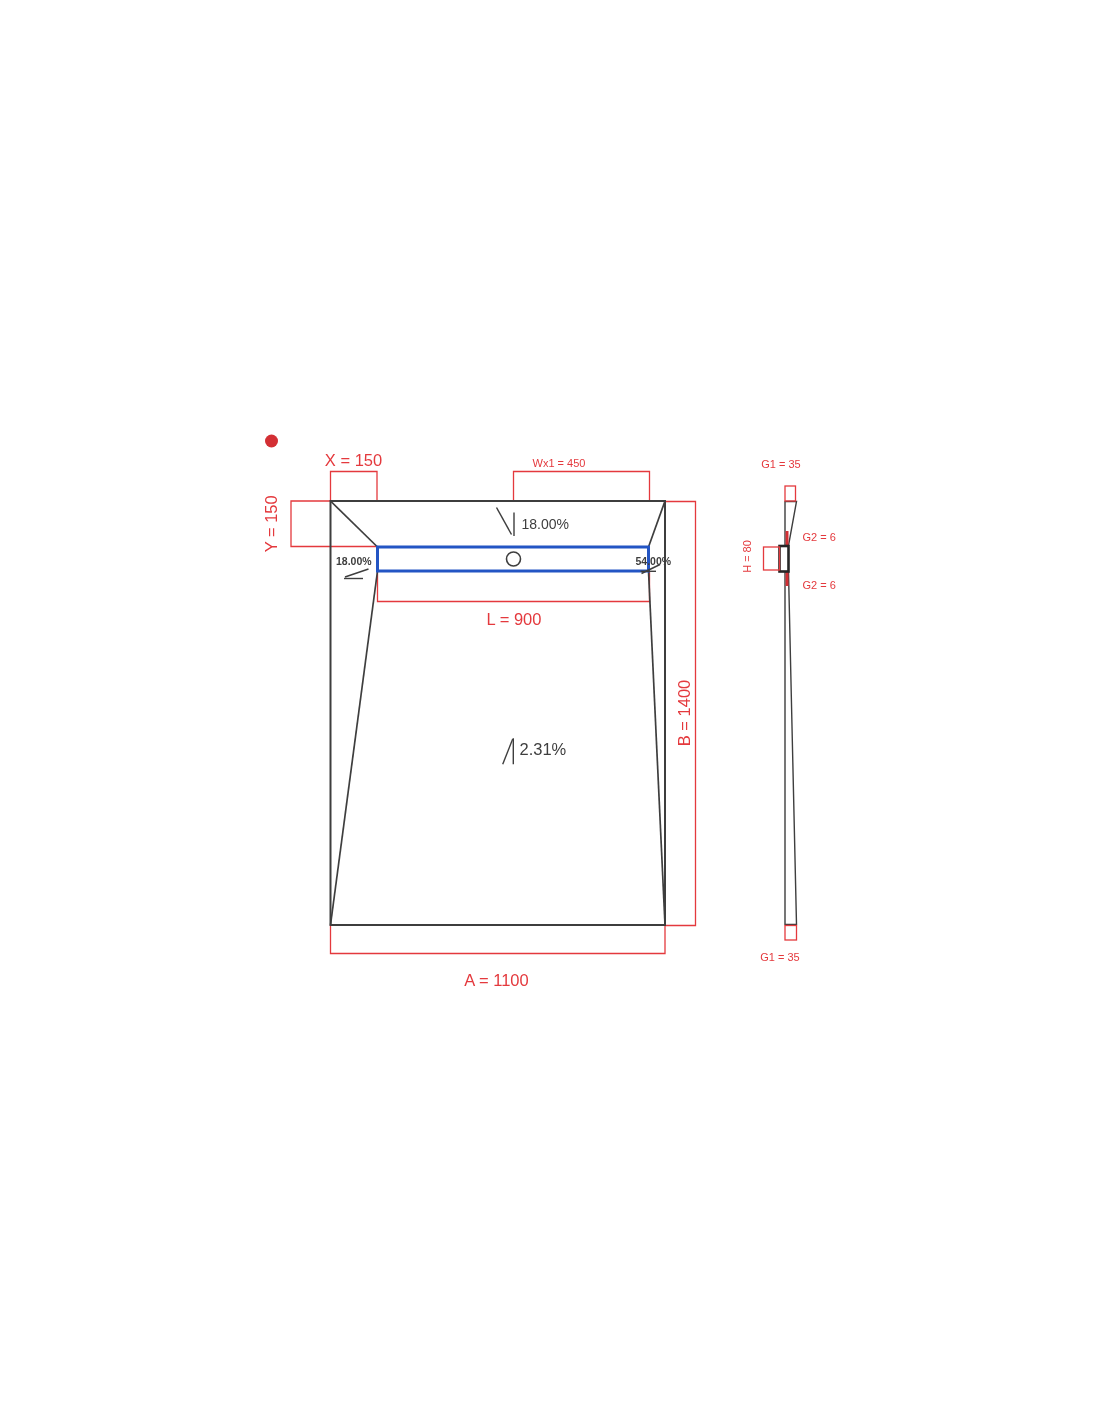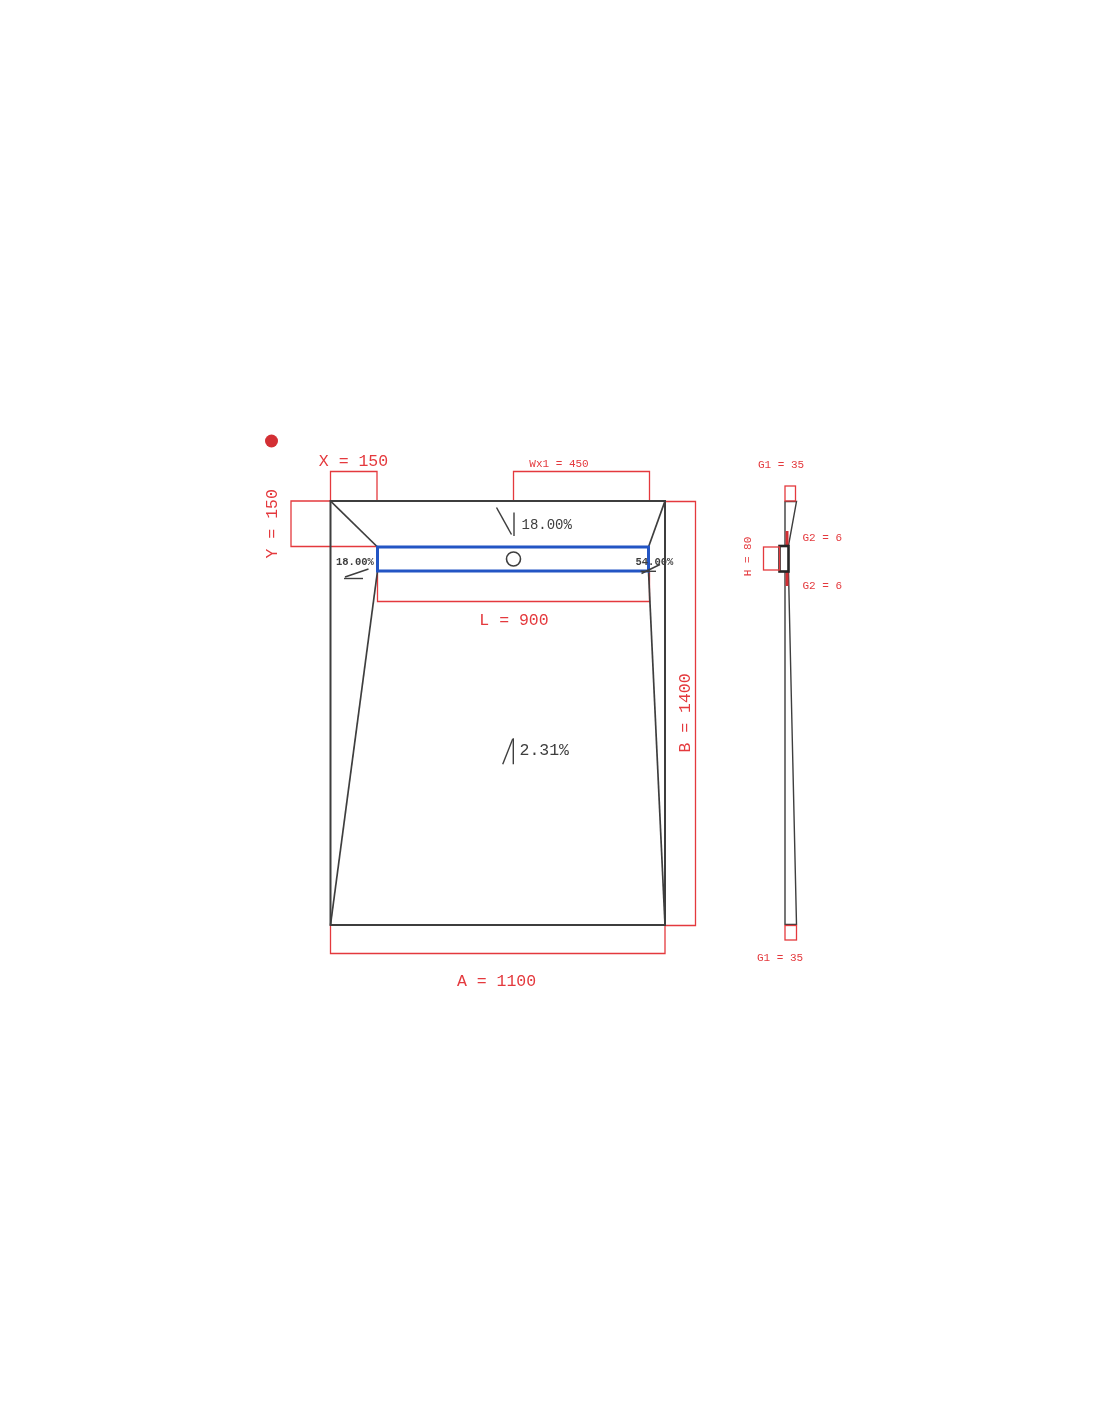--- a/index.html
+++ b/index.html
@@ -1,20 +1,20 @@
 <!DOCTYPE html>
 <html style="--background: #ffffff; --dimension_red: #e4393d; --marker_red: #d32f34; --line_dark: #3e3e3e; --drain_dark: #262626; --channel_blue: #2355c4;"><head>
 <meta charset="utf-8">
 <style>
   html,body{margin:0;padding:0;background:#ffffff;}
   #canvas{
     position:relative;
     width:1100px;height:1422px;
     background:var(--background,#fff);
-    font-family:Liberation Mono, monospace;
+    font-family:Liberation Sans, sans-serif;
   }
   svg{position:absolute;left:0;top:0;}
   
   .k      {stroke:var(--line_dark,#3e3e3e);fill:none;}
   .kfill  {stroke:var(--line_dark,#3e3e3e);fill:#ffffff;}
   .kbox   {stroke:var(--drain_dark,#262626);fill:#ffffff;}
   .r      {stroke:var(--dimension_red,#e4393d);fill:none;}
   .rfill  {fill:var(--marker_red,#d32f34);stroke:none;}
   .b      {stroke:var(--channel_blue,#2355c4);fill:#ffffff;}
   text.red  {fill:var(--dimension_red,#e4393d);stroke:none;}

